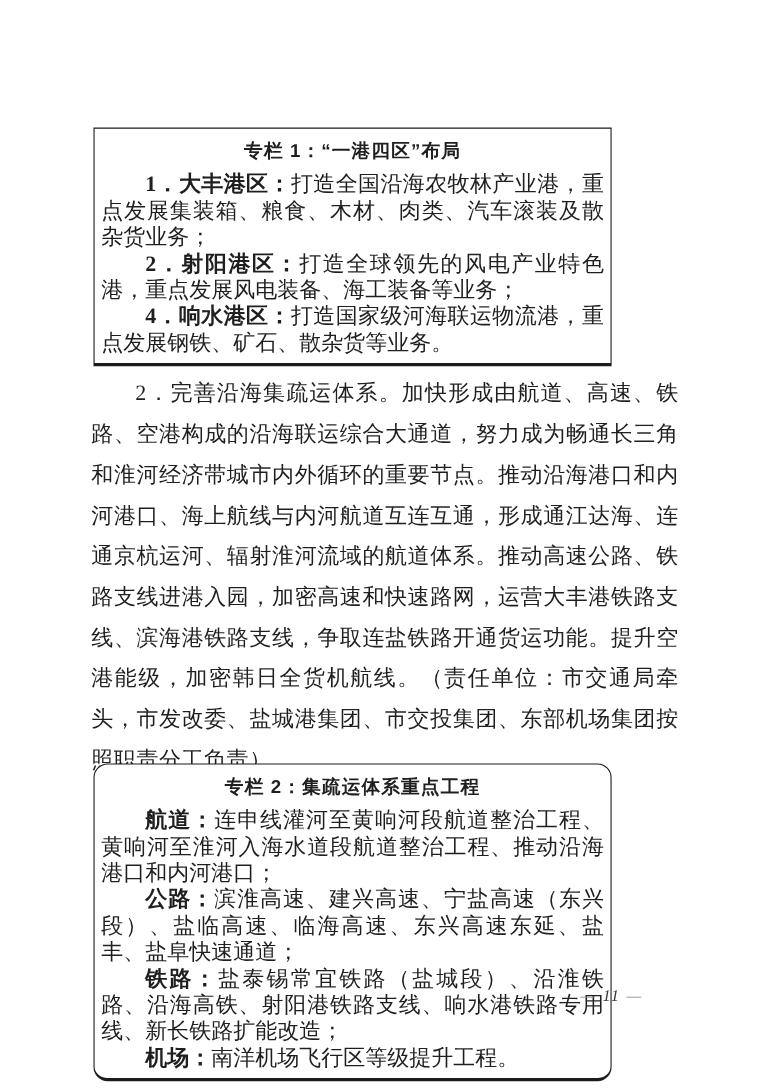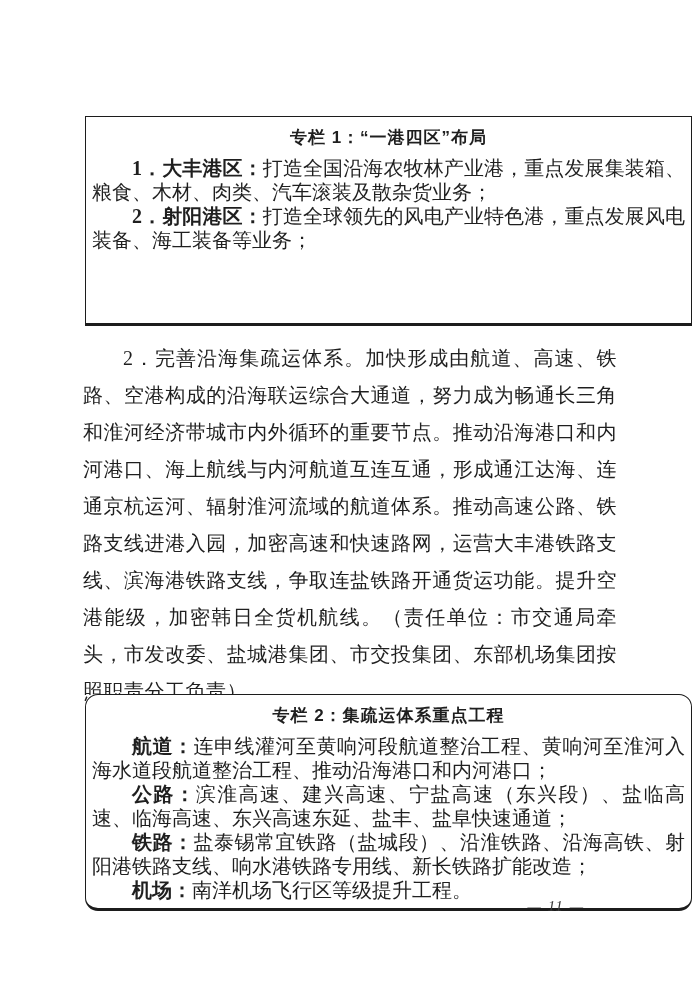--- a/index.html
+++ b/index.html
@@ -8,21 +8,21 @@
     width: 700px;
     height: 990px;
     background: #ffffff;
     font-family: "Liberation Serif", "DejaVu Serif", serif;
     color: #1f1f1f;
     overflow: hidden;
   }
   .column-box {
     position: absolute;
     left: 85px;
-    width: 607px;
+    width: 471px;
     box-sizing: border-box;
     border: 1px solid #1c1c1c;
     border-bottom-width: 3px;
     padding: 5px 6px 6px 6px;
     background: #ffffff;
   }
   .box-1 { top: 116px; min-height: 210px; }
   .box-2 { top: 694px; min-height: 211px; border-radius: 13px; }
   .box-title {
     text-align: center;
@@ -68,20 +68,21 @@
 </style>
 </head>
 <body>
 
 <div class="page">
 
   <div class="column-box box-1">
     <div class="box-title">专栏 1：“一港四区”布局</div>
     <p class="box-item"><span class="item-label">1．大丰港区：</span><span class="item-text">打造全国沿海农牧林产业港，重点发展集装箱、粮食、木材、肉类、汽车滚装及散杂货业务；</span></p>
     <p class="box-item"><span class="item-label">2．射阳港区：</span><span class="item-text">打造全球领先的风电产业特色港，重点发展风电装备、海工装备等业务；</span></p>
+    <p class="box-item"><span class="item-label">4．响水港区：</span><span class="item-text">打造国家级河海联运物流港，重点发展钢铁、矿石、散杂货等业务。</span></p>
   </div>
 
   <p class="body-paragraph">2．完善沿海集疏运体系。加快形成由航道、高速、铁路、空港构成的沿海联运综合大通道，努力成为畅通长三角和淮河经济带城市内外循环的重要节点。推动沿海港口和内河港口、海上航线与内河航道互连互通，形成通江达海、连通京杭运河、辐射淮河流域的航道体系。推动高速公路、铁路支线进港入园，加密高速和快速路网，运营大丰港铁路支线、滨海港铁路支线，争取连盐铁路开通货运功能。提升空港能级，加密韩日全货机航线。（责任单位：市交通局牵头，市发改委、盐城港集团、市交投集团、东部机场集团按照职责分工负责）</p>
 
   <div class="column-box box-2">
     <div class="box-title">专栏 2：集疏运体系重点工程</div>
     <p class="box-item"><span class="item-label">航道：</span><span class="item-text">连申线灌河至黄响河段航道整治工程、黄响河至淮河入海水道段航道整治工程、推动沿海港口和内河港口；</span></p>
     <p class="box-item"><span class="item-label">公路：</span><span class="item-text">滨淮高速、建兴高速、宁盐高速（东兴段）、盐临高速、临海高速、东兴高速东延、盐丰、盐阜快速通道；</span></p>
     <p class="box-item"><span class="item-label">铁路：</span><span class="item-text">盐泰锡常宜铁路（盐城段）、沿淮铁路、沿海高铁、射阳港铁路支线、响水港铁路专用线、新长铁路扩能改造；</span></p>
     <p class="box-item"><span class="item-label">机场：</span><span class="item-text">南洋机场飞行区等级提升工程。</span></p>

